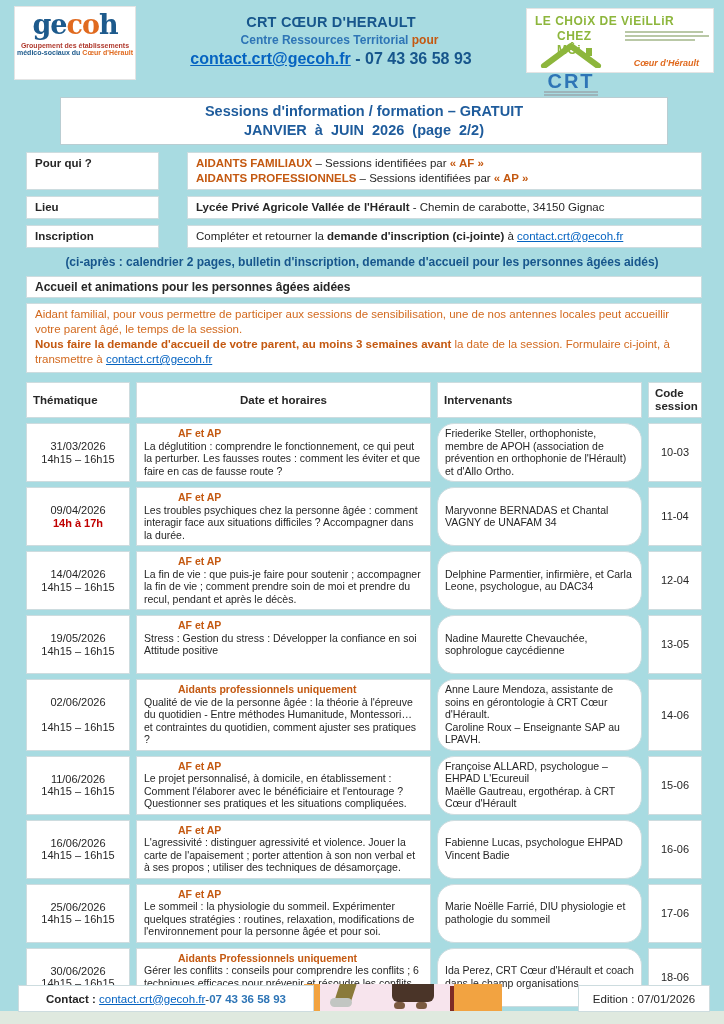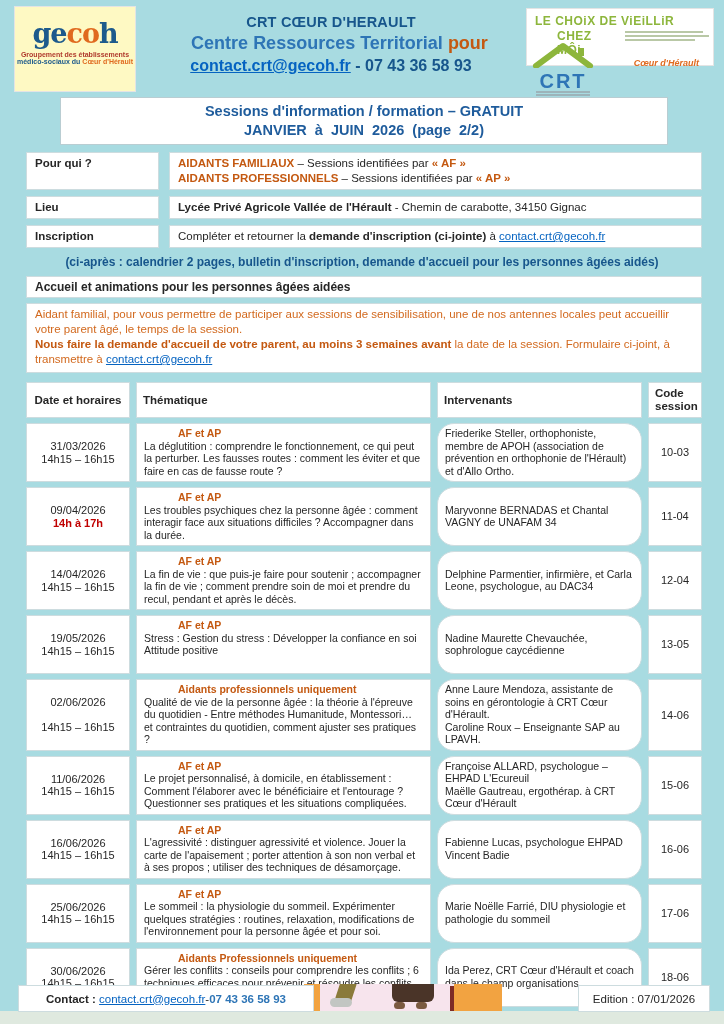--- a/index.html
+++ b/index.html
@@ -7,59 +7,59 @@
   .page {
     position:relative; width:724px; height:1024px; margin:0 auto;
     background:#A8DBE1; overflow:hidden;
     font-family:"Liberation Sans", sans-serif; color:#262626;
   }
   .link { color:#0563C1; text-decoration:underline; cursor:pointer; }
 
   
   .header { display:flex; align-items:flex-start; padding:6px 10px 0 14px; height:92px; }
   .logo-gecoh {
-    width:122px; height:86px; background:#fef9c3; border:1px solid #e4e4e4;
-    text-align:center; padding-top:12px; flex:0 0 auto;
+    width:122px; height:74px; background:#ffffff; border:1px solid #e4e4e4;
+    text-align:center; padding-top:3px; flex:0 0 auto;
   }
   .gecoh-word { font-family:"DejaVu Serif", serif; font-weight:bold; font-size:27px; line-height:30px; letter-spacing:-1px; }
   .gecoh-word .b { color:#1d5a8c; }
   .gecoh-word .o { color:#e06a1f; }
   .gecoh-cap1 { font-size:7px; font-weight:bold; color:#b03a2e; margin-top:2px; }
   .gecoh-cap2 { font-size:7px; font-weight:bold; color:#1d5a8c; }
   .gecoh-cap2 .o { color:#e06a1f; }
   .header-center { flex:1; text-align:center; padding-top:8px; }
   .hc-title { font-size:14.5px; font-weight:bold; color:#17568C; letter-spacing:.2px; }
-  .hc-sub { font-size:18px; font-weight:bold; color:#2E75B6; margin-top:3px;padding-left:17px; }
+  .hc-sub { font-size:12px; font-weight:bold; color:#2E75B6; margin-top:3px;padding-left:17px; }
   .hc-sub .orange { color:#C45911; }
   .hc-sub2 { font-size:12.5px; font-weight:bold; color:#C45911; margin-top:2px; }
   .hc-contact { font-size:16px; margin-top:3px; font-weight:bold; }
   .hc-contact .sep { color:#17568C; }
   .hc-contact .phone { color:#17568C; }
   .logo-right { width:188px; flex:0 0 auto; position:relative; height:90px; }
-  .lr-box { position:absolute; top:2px; left:0; width:188px; height:58px; background:#fff; border:1px solid #e4e4e4; padding:5px 4px 0 8px; }
+  .lr-box { position:absolute; top:2px; left:0; width:188px; height:65px; background:#fff; border:1px solid #e4e4e4; padding:5px 4px 0 8px; }
   .lr-line1 { color:#8DB63C; font-weight:bold; font-size:12px; letter-spacing:.5px; }
   .lr-line2-row { display:flex; align-items:flex-start; margin-top:1px; }
   .lr-line2 { color:#8DB63C; font-weight:bold; font-size:12px; margin-left:22px; letter-spacing:.5px; }
   .lr-fineprint { margin:2px 0 0 8px; }
   .lr-fineprint .bar { height:2px; background:#b9c8a6; margin-bottom:2px; }
   .lr-brand { color:#e06a1f; font-size:9px; font-weight:bold; font-style:italic; text-align:right; padding-right:10px; margin-top:1px; }
-  .crt-house { position:absolute; left:6px; top:36px; width:62px; text-align:center; }
+  .crt-house { position:absolute; left:14px; top:36px; width:62px; text-align:center; }
   .crt-letters { font-size:20px; font-weight:bold; color:#2E75B6; letter-spacing:2px; line-height:18px; }
   .crt-cap .bar { height:2px; background:#9db4ba; margin:1px 4px 0 4px; }
 
   
   .title-block {
     margin:5px 56px 0 60px; background:#fff; border:1px solid #b9cdd2;
     text-align:center; padding:5px 4px 6px; color:#1F5C9C; font-weight:bold;
   }
   .title-l1 { font-size:14.5px; }
   .title-l2 { font-size:14.5px; margin-top:3px; word-spacing:4px; }
 
   
-  .info-table { margin:7px 22px 0 26px; display:grid; grid-template-columns:133px 1fr; gap:6px 10px; }
+  .info-table { margin:7px 22px 0 26px; display:grid; grid-template-columns:133px 1fr; gap:6px 28px; }
   .info-cell { background:#fff; border:1px solid #cddcdf; padding:3px 8px; font-size:11.5px; line-height:15px; }
   .info-label { font-weight:bold; }
   .o-bold { color:#C45911; font-weight:bold; }
   .info-val b { font-weight:bold; }
 
   
   .note-line { text-align:center; color:#17568C; font-weight:bold; font-size:12px; margin-top:7px; }
   .accueil-title { margin:7px 22px 0 26px; background:#fff; border:1px solid #cddcdf; padding:3px 8px; font-size:12px; font-weight:bold; }
   .accueil-par { margin:5px 22px 0 26px; background:#fff; border:1px solid #cddcdf; padding:3px 8px 5px; font-size:11.5px; line-height:15px; color:#D2691E; }
   .accueil-par .bold { color:#C45911; font-weight:bold; }
@@ -166,22 +166,22 @@
     <div class="info-cell info-val"><span>Compléter et retourner la </span><b>demande d'inscription (ci-jointe)</b><span> à </span><a class="link">contact.crt@gecoh.fr</a></div>
   </div>
 
   <div class="note-line">(ci-après : calendrier 2 pages, bulletin d'inscription, demande d'accueil pour les personnes âgées aidés)</div>
 
   <div class="accueil-title">Accueil et animations pour les personnes âgées aidées</div>
   <div class="accueil-par"><span>Aidant familial, pour vous permettre de participer aux sessions de sensibilisation, une de nos antennes locales peut accueillir votre parent âgé, le temps de la session. </span><br><span class="bold">Nous faire la demande d'accueil de votre parent, au moins 3 semaines avant</span><span> la date de la session. Formulaire ci-joint, à transmettre à </span><a class="link">contact.crt@gecoh.fr</a></div>
 
   <div class="stable">
     <div class="srow shead">
+      <div class="cell">Thématique</div>
       <div class="cell hcenter">Date et horaires</div>
-      <div class="cell">Thématique</div>
       <div class="cell">Intervenants</div>
       <div class="cell">Code session</div>
     </div>
     <div id="rows">
   <div class="srow">
     <div class="cell cdate">
       <div class="date">31/03/2026</div>
       <div class="time">14h15 – 16h15</div>
     </div>
     <div class="cell cthem">

